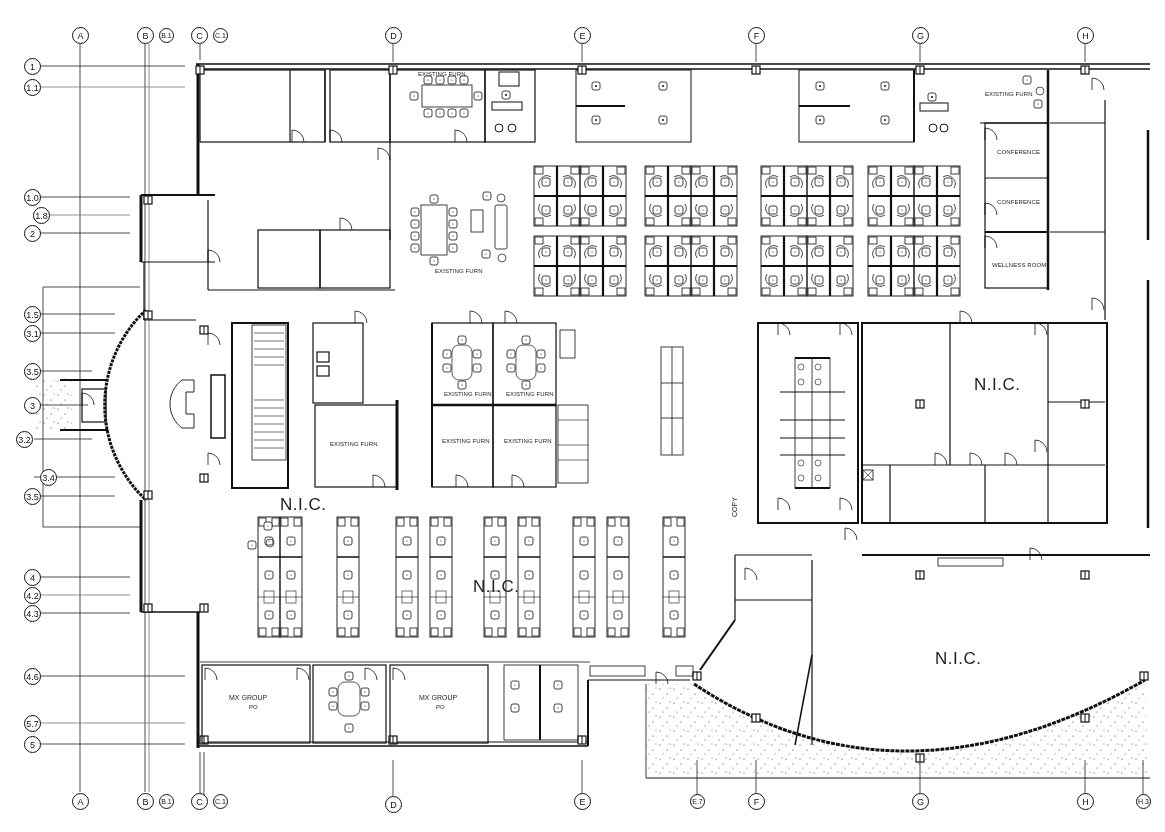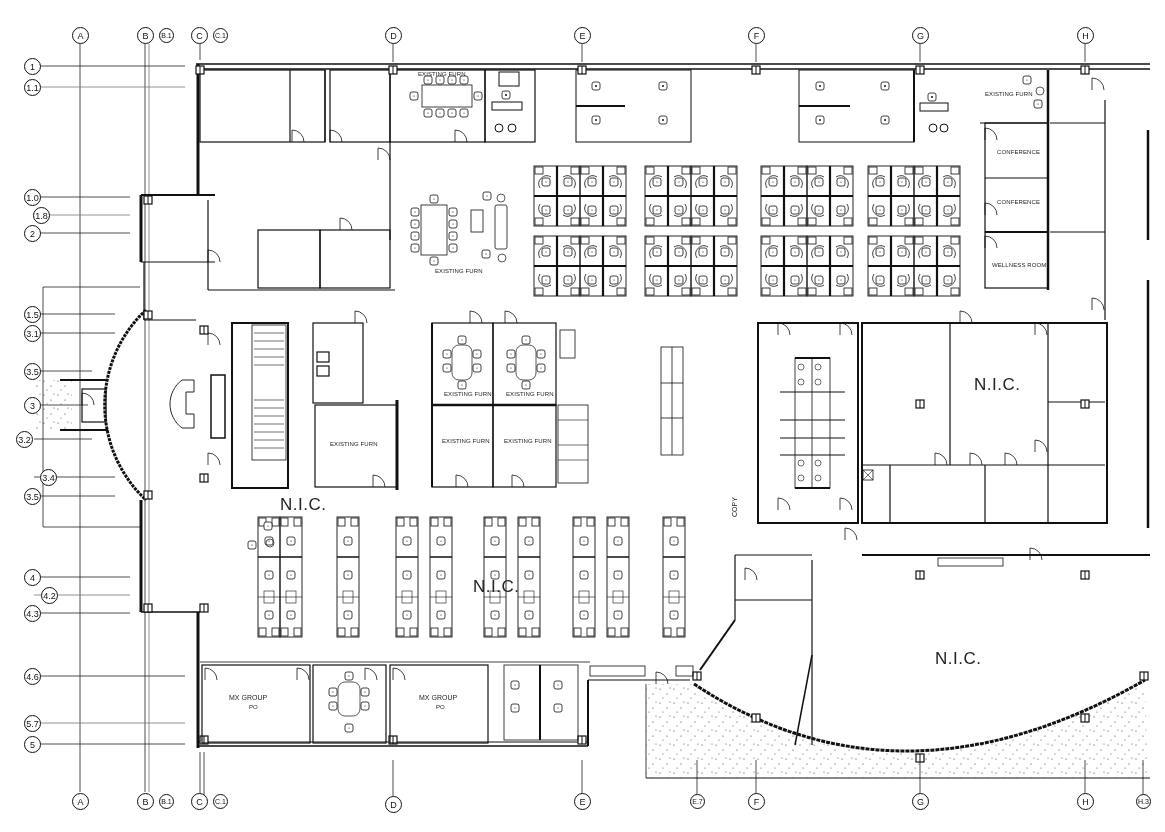--- a/index.html
+++ b/index.html
@@ -522,18 +522,18 @@
   <div class="bubble" style="left:33px;top:207px">1.8</div>
   <div class="bubble" style="left:24px;top:225px">2</div>
   <div class="bubble" style="left:24px;top:306px">1.5</div>
   <div class="bubble" style="left:24px;top:325px">3.1</div>
   <div class="bubble" style="left:24px;top:363px">3.5</div>
   <div class="bubble" style="left:24px;top:397px">3</div>
   <div class="bubble" style="left:16px;top:431px">3.2</div>
   <div class="bubble" style="left:40px;top:469px">3.4</div>
   <div class="bubble" style="left:24px;top:488px">3.5</div>
   <div class="bubble" style="left:24px;top:569px">4</div>
-  <div class="bubble" style="left:41px;top:587px">4.2</div>
+  <div class="bubble" style="left:24px;top:587px">4.2</div>
   <div class="bubble" style="left:24px;top:605px">4.3</div>
   <div class="bubble" style="left:24px;top:668px">4.6</div>
   <div class="bubble" style="left:24px;top:715px">5.7</div>
   <div class="bubble" style="left:24px;top:736px">5</div>
 </div>
 
 </body></html>

